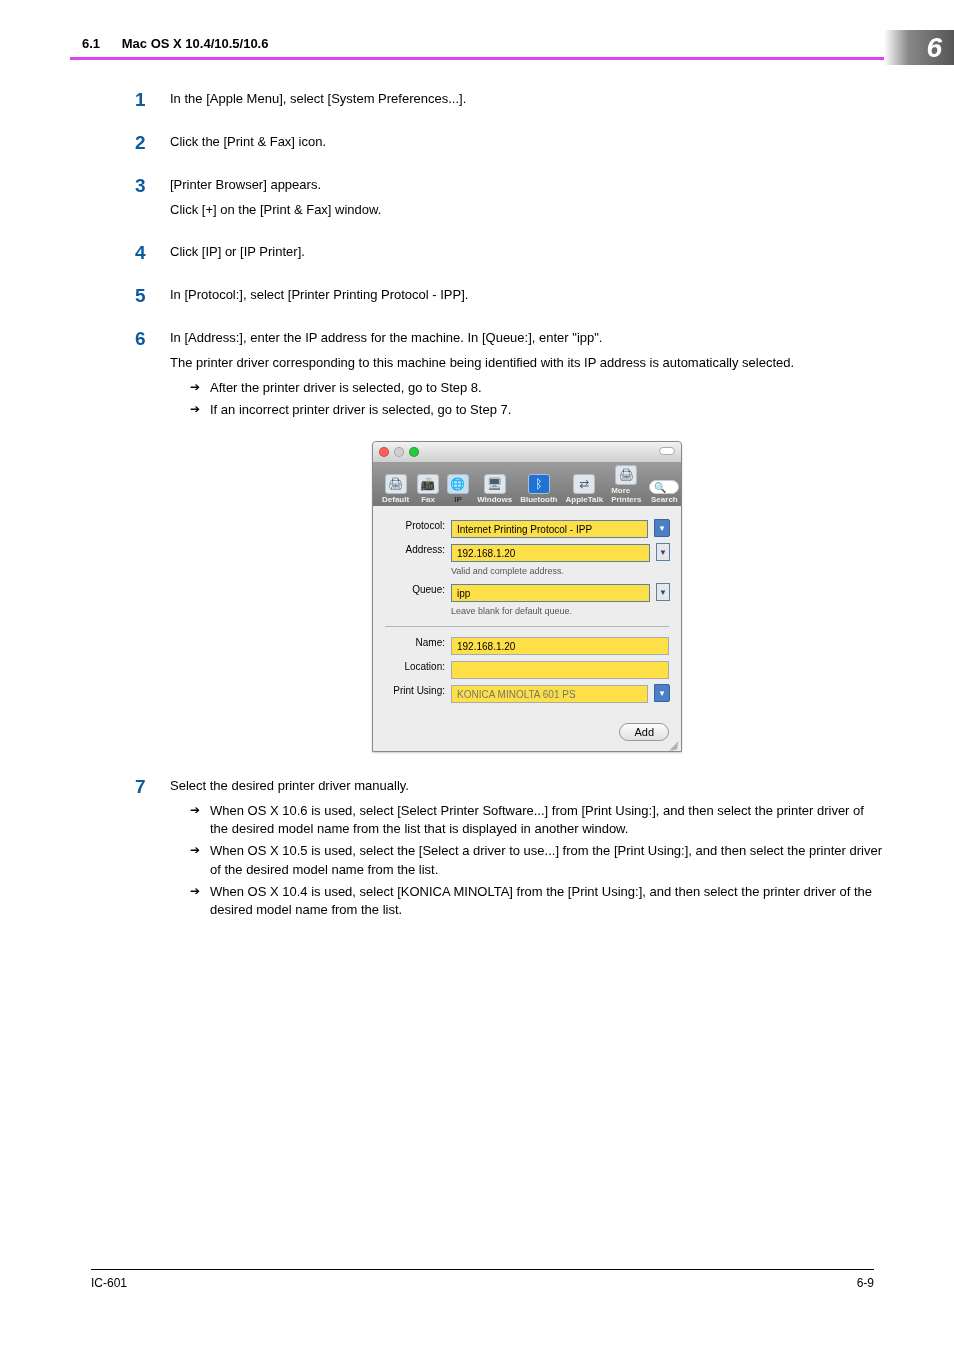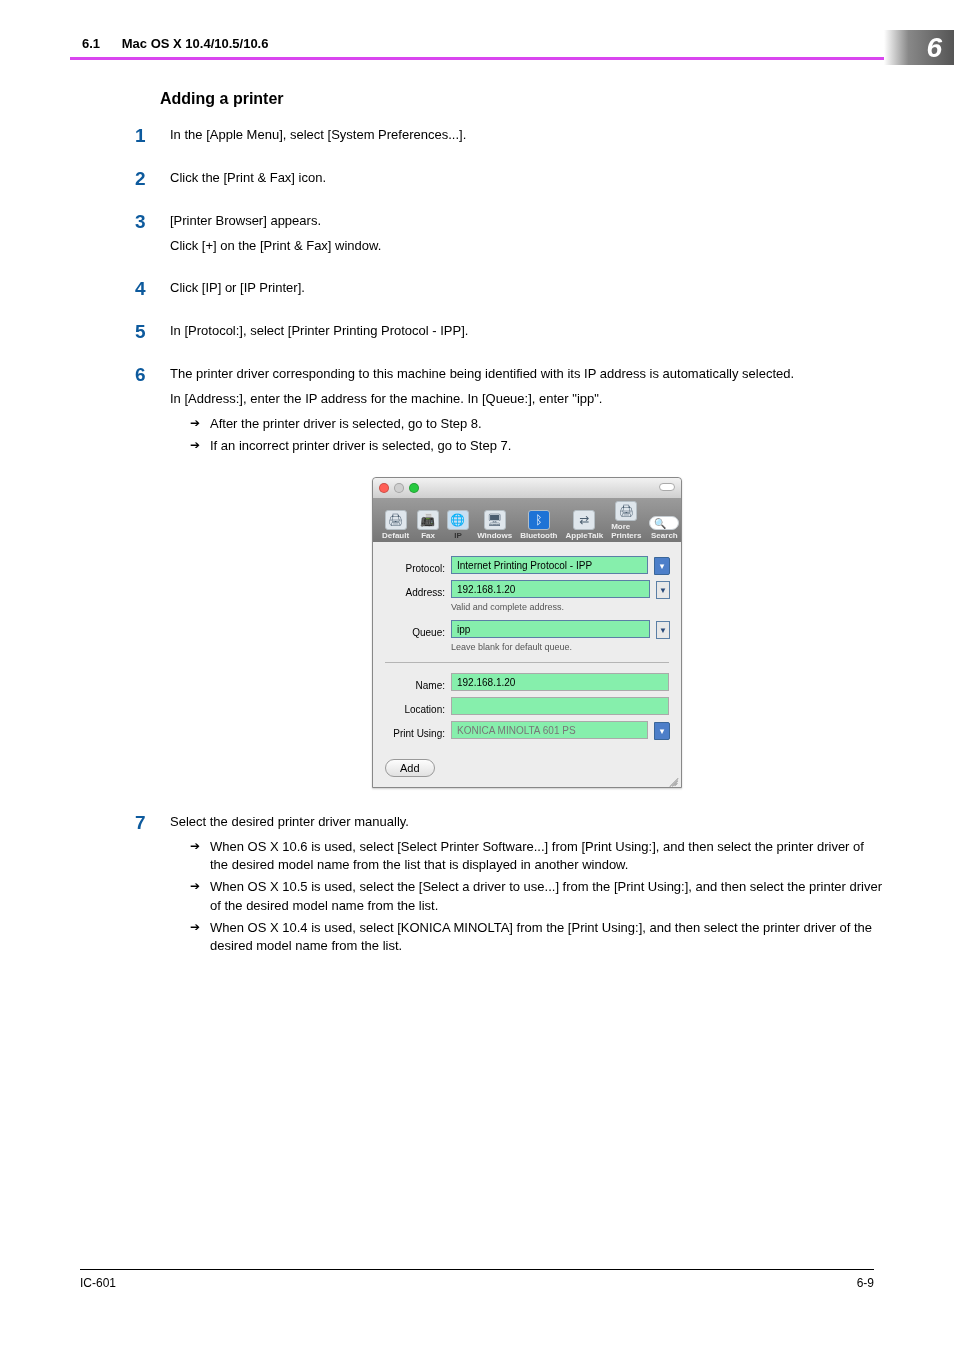--- a/index.html
+++ b/index.html
@@ -130,61 +130,61 @@
   }
   .tb-item.right { margin-left:auto; }
   .search-pill {
     width: 30px; height: 14px; border-radius: 8px;
     background:#fff; border:1px solid #c7cdd2;
     display:flex;align-items:center;padding-left:4px;
     color:#666;font-size:10px;
   }
 
   .form-area { padding: 14px 12px 8px 12px; background:#ededed; }
-  .form-row { display:flex; align-items:flex-end; margin-bottom:6px; gap:6px; }
+  .form-row { display:flex; align-items:flex-start; margin-bottom:6px; gap:6px; }
   .form-row label { width:60px; text-align:right; font-size:10px; color:#000; }
   .select-box, .text-box {
-    flex:1; height:18px; background:#86efac; border:1px solid #5b7fa6;
+    flex:1; height:18px; background:#fde047; border:1px solid #5b7fa6;
     display:flex; align-items:center; padding:0 5px; font-size:10px;
     position:relative;
   }
   .select-cap {
     width:16px; background:#4d7fc9; display:flex;
     align-items:center;justify-content:center;color:#fff;font-size:9px;
     margin:-1px -1px -1px 0; height:18px;
     border-top-right-radius:2px;border-bottom-right-radius:2px;
     border:1px solid #3a6699;
   }
   .combo-cap {
     width:14px; background:#e8e8e8; border:1px solid #5b7fa6;
     display:flex;align-items:center;justify-content:center;
     height:18px; margin:-1px -1px -1px 0; color:#2a4a7a; font-size:8px;
   }
   .helper { font-size:9px; color:#555; margin-left:66px; margin-top:-2px; margin-bottom:8px; }
   .divider { border-top:1px solid #b5b5b5; margin:10px 0; }
-  .btn-row { display:flex; padding: 6px 12px 10px; }
+  .btn-row { display:flex; justify-content:flex-end; padding: 6px 12px 10px; }
   .mac-btn {
     padding:2px 14px; border:1px solid #999; border-radius:10px;
     background:linear-gradient(#fdfdfd,#e1e1e1); font-size:11px;
   }
   .resize-grip {
     position:absolute; right:1px; bottom:1px; width:12px; height:12px;
   }
   .resize-grip::before, .resize-grip::after, .resize-grip span {
     content:""; position:absolute; height:1px; background:#999;
     transform: rotate(-45deg);
   }
   .resize-grip::before { width:12px; top:8px; left:0; }
   .resize-grip::after  { width:8px; top:9px; left:3px; }
   .resize-grip span    { width:4px; top:10px; left:6px; display:block; }
 
   .footer {
     position: absolute;
     bottom: 20px;
-    left: 80px;
+    left: 91px;
     right: 80px;
     border-top: 1px solid #000;
     padding-top: 6px;
     display: flex;
     justify-content: space-between;
     font-size: 12px;
   }
 </style>
 </head>
 <body>
@@ -195,21 +195,20 @@
       <span>6.1</span>
       &nbsp;&nbsp;&nbsp;&nbsp;
       <span>Mac OS X 10.4/10.5/10.6</span>
     </div>
     <div class="chapter-badge">
       <span>6</span>
     </div>
   </div>
 
   <div class="content">
-    <div class="section-title">Adding a printer</div>
 
     <ol class="steps">
       <li>
         <div class="step-num">1</div>
         <div class="step-body">
           <p>In the [Apple Menu], select [System Preferences...].</p>
         </div>
       </li>
       <li>
         <div class="step-num">2</div>
@@ -232,22 +231,22 @@
       </li>
       <li>
         <div class="step-num">5</div>
         <div class="step-body">
           <p>In [Protocol:], select [Printer Printing Protocol - IPP].</p>
         </div>
       </li>
       <li>
         <div class="step-num">6</div>
         <div class="step-body">
+          <p>In [Address:], enter the IP address for the machine. In [Queue:], enter "ipp".</p>
           <p>The printer driver corresponding to this machine being identified with its IP address is automatically selected.</p>
-          <p>In [Address:], enter the IP address for the machine. In [Queue:], enter "ipp".</p>
           <ul class="arrow-list">
             <li>After the printer driver is selected, go to Step 8.</li>
             <li>If an incorrect printer driver is selected, go to Step 7.</li>
           </ul>
         </div>
       </li>
     </ol>
 
     <div class="screenshot-wrap">
       <div class="mac-window">

